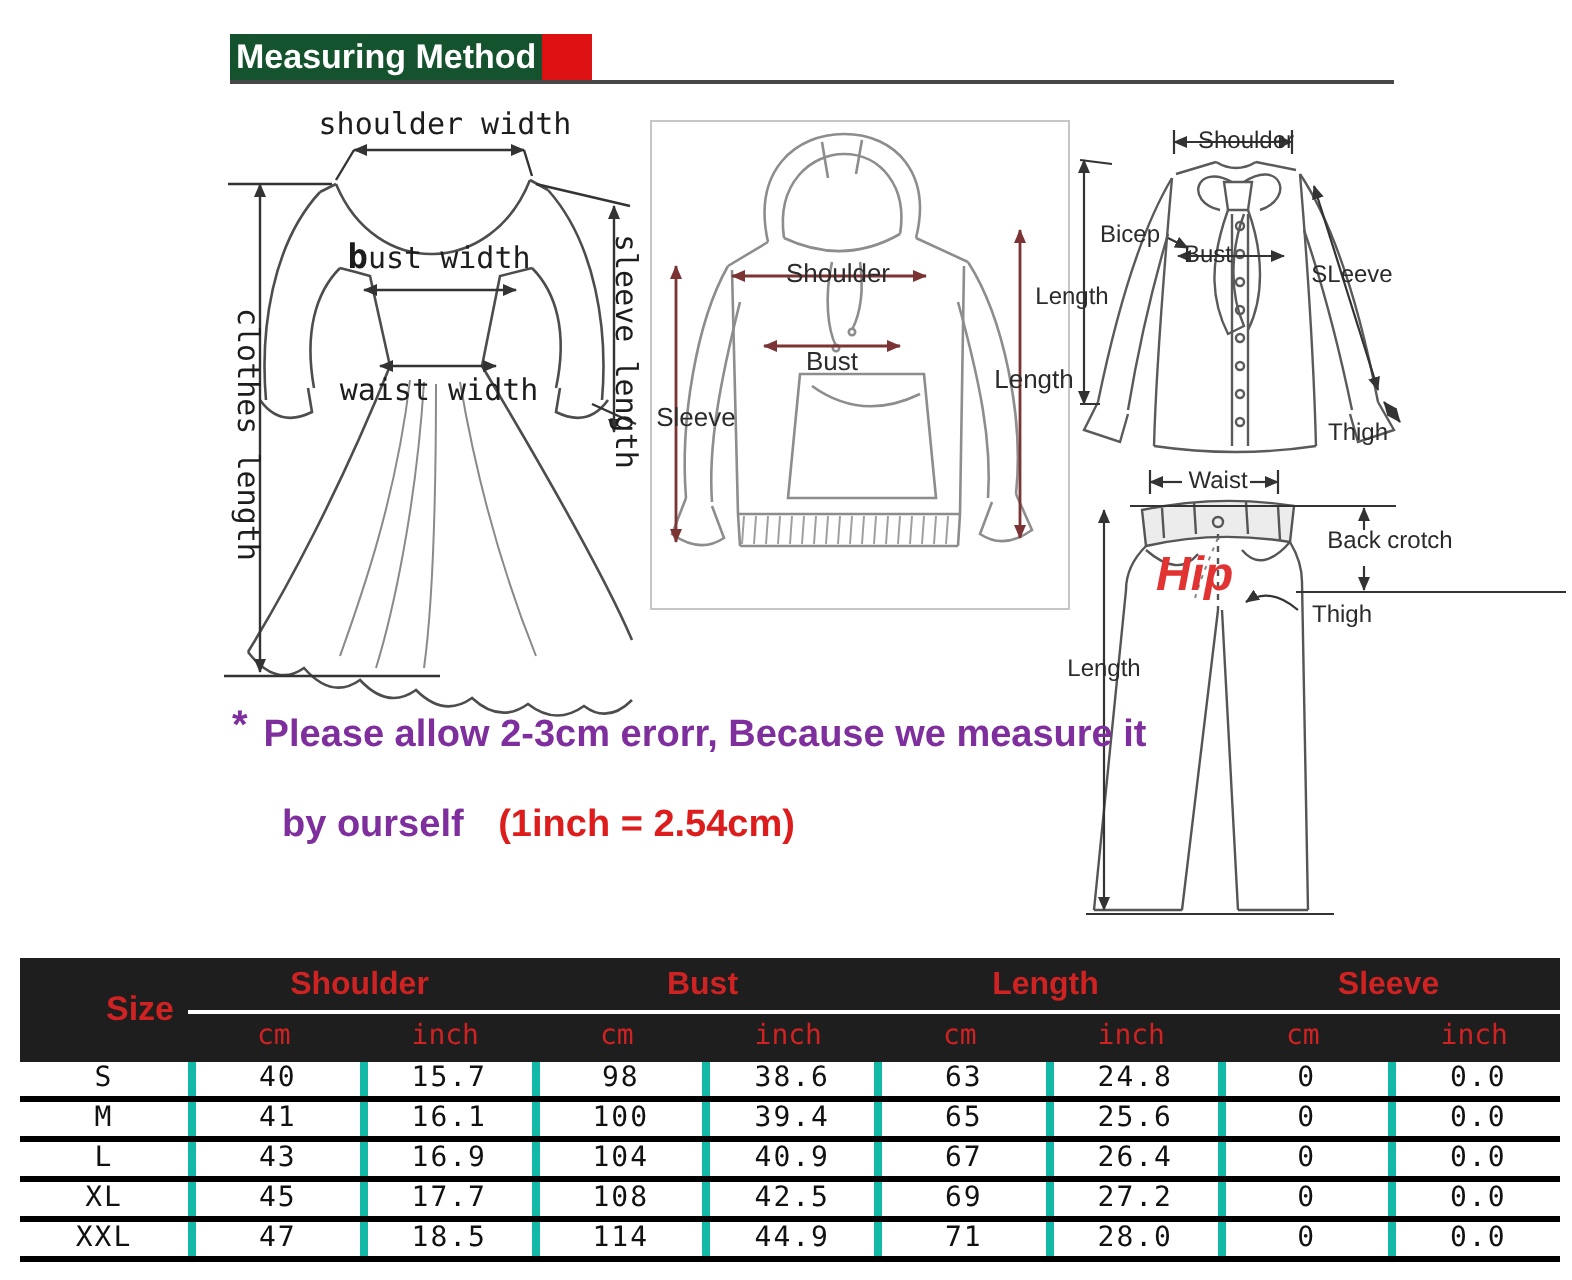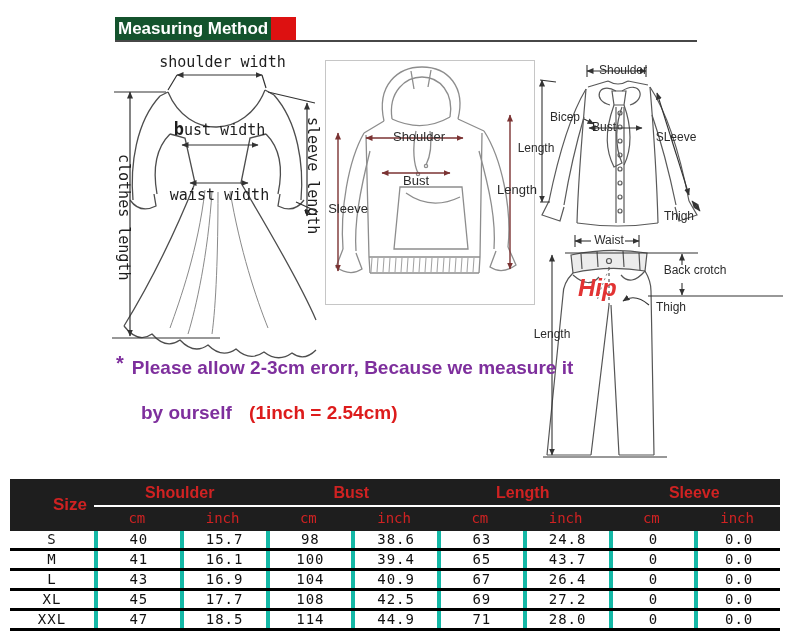--- a/index.html
+++ b/index.html
@@ -271,21 +271,21 @@
           <div>0</div>
           <div>0.0</div>
         </div>
         <div class="t-row">
           <div>M</div>
           <div>41</div>
           <div>16.1</div>
           <div>100</div>
           <div>39.4</div>
           <div>65</div>
-          <div>43.7</div>
+          <div>25.6</div>
           <div>0</div>
           <div>0.0</div>
         </div>
         <div class="t-row">
           <div>L</div>
           <div>43</div>
           <div>16.9</div>
           <div>104</div>
           <div>40.9</div>
           <div>67</div>

